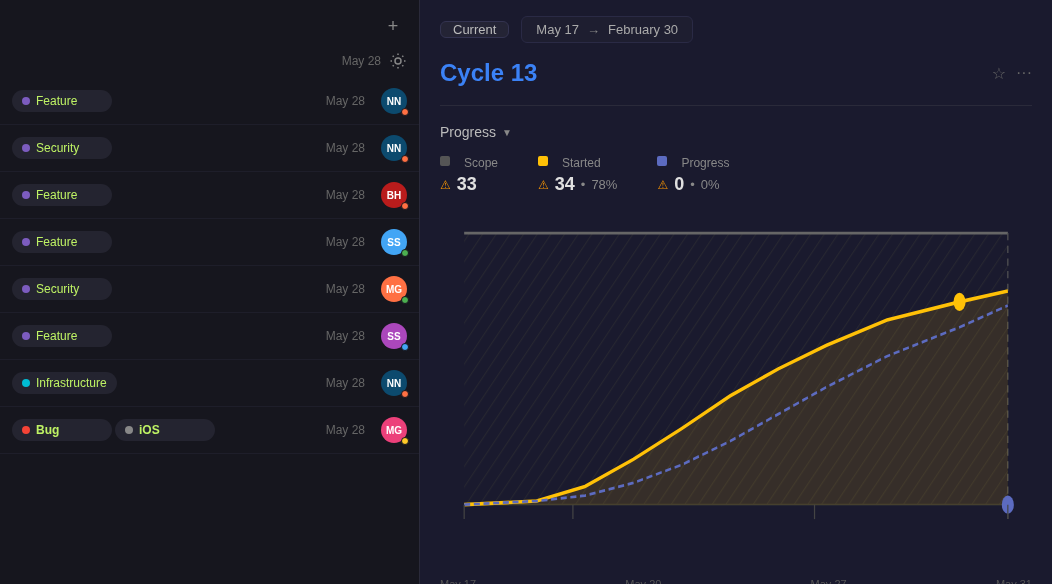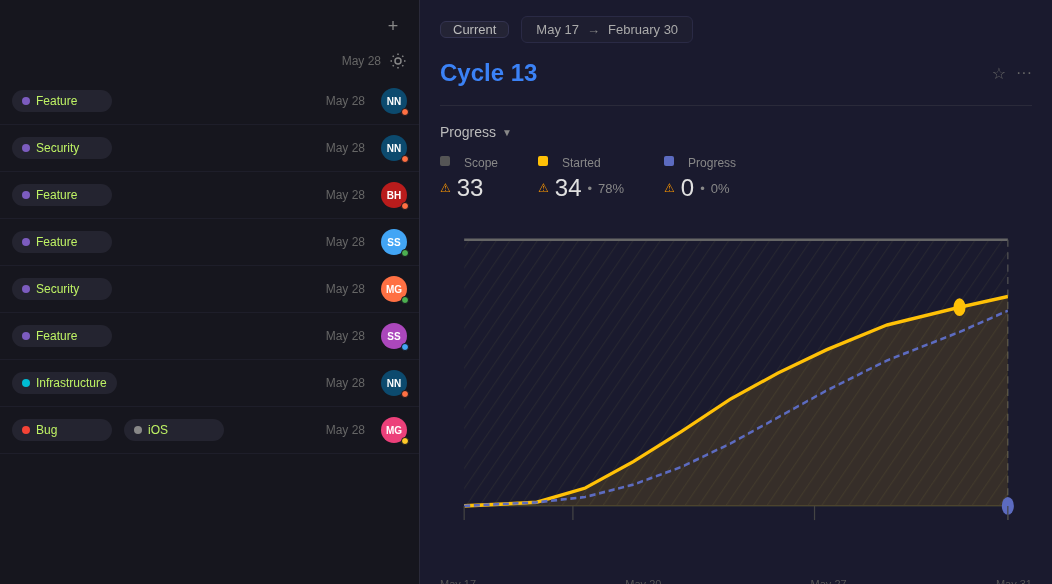--- a/index.html
+++ b/index.html
@@ -132,21 +132,22 @@
     .av-purple { background: #ab47bc; }
     .av-pink { background: #ec407a; }
 
     .badge-green { background: #4caf50; }
     .badge-orange { background: #ff7043; }
     .badge-blue { background: #42a5f5; }
     .badge-yellow { background: #ffca28; }
 
     .tag-pair {
       display: flex;
-      gap: 12px;
+      gap: 3px;
+      font-weight: bold;
     }
 
     
     .right-panel {
       flex: 1;
       background: #1a1a2e;
       display: flex;
       flex-direction: column;
       padding: 16px 20px;
     }
@@ -264,22 +265,22 @@
     .stat-value-row {
       display: flex;
       align-items: center;
       gap: 6px;
       font-size: 13px;
     }
 
     .warn-icon { color: #ff9800; font-size: 12px; }
 
     .stat-num {
-      font-size: 24px;
-      font-weight: 400;
+      font-size: 18px;
+      font-weight: 700;
       color: #e0e0e0;
     }
 
     .stat-pct {
       color: #888;
       font-size: 13px;
     }
 
     
     .chart-container {

